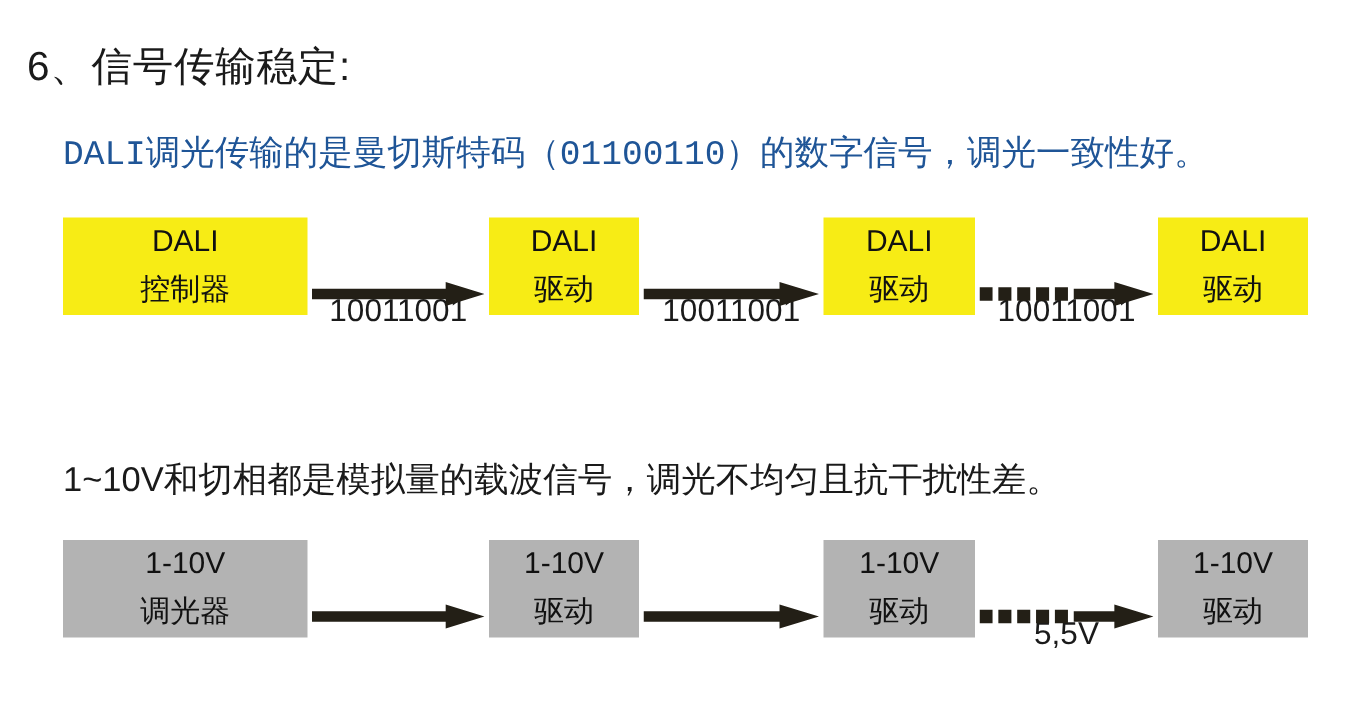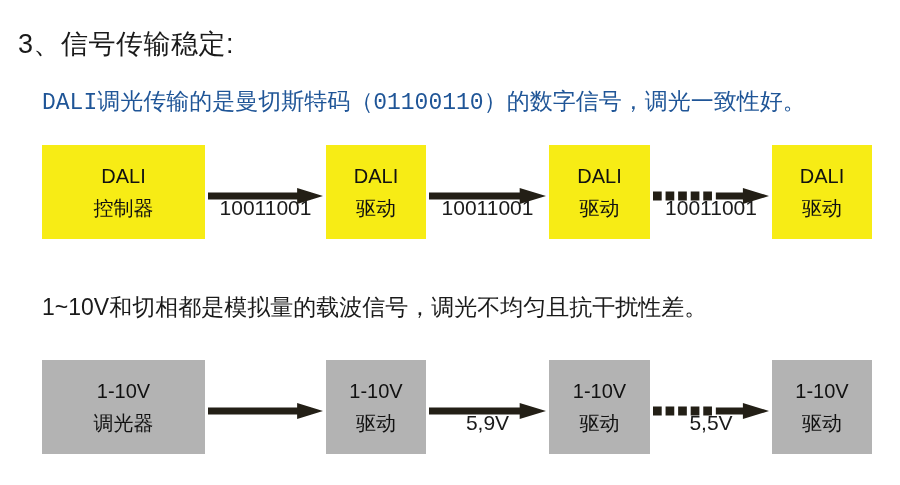--- a/index.html
+++ b/index.html
@@ -31,41 +31,41 @@
     top: 86px;
     font-size: 23px;
     color: #1f5597;
     letter-spacing: 0px;
     white-space: nowrap;
     font-family: Liberation Mono, monospace;
   }
   .black-line {
     position: absolute;
     left: 42px;
-    top: 292px;
+    top: 304px;
     font-size: 23px;
     color: #1a1a1a;
     letter-spacing: 0px;
     white-space: nowrap;
   }
 
   
   .flow-row {
     position: absolute;
     left: 0;
     width: 900px;
     height: 95px;
   }
   #flow-dali  { top: 145px; }
   #flow-analog{ top: 360px; }
 
   .node {
     position: absolute;
     top: 0;
-    height: 94px;
+    height: 65px;
     display: flex;
     flex-direction: column;
     align-items: center;
     justify-content: center;
     box-sizing: border-box;
     line-height: 1.35;
     text-align: right;
   }
   .node .l1, .node .l2 {
     font-size: 20px;
@@ -107,21 +107,21 @@
     position: absolute;
     top: 40px;
     left: 3px;
     width: calc(100% - 6px);
     height: 22px;
   }
 </style>
 </head>
 <body>
 
-<div class="page-title">3、信号传输稳定:</div>
+<div class="page-title">6、信号传输稳定:</div>
 
 <div class="blue-line">DALI调光传输的是曼切斯特码（01100110）的数字信号，调光一致性好。</div>
 
 <div class="flow-row" id="flow-dali">
 
   <div class="node yellow col1">
     <span class="l1">DALI</span>
     <span class="l2">控制器</span>
   </div>
 
@@ -182,21 +182,20 @@
       <path d="M0 7.5 L93 7.5 L93 3 L120 11 L93 19 L93 14.5 L0 14.5 Z" fill="#231f16"></path>
     </svg>
   </div>
 
   <div class="node gray col2">
     <span class="l1">1-10V</span>
     <span class="l2">驱动</span>
   </div>
 
   <div class="connector conn2">
-    <span class="conn-label">5,9V</span>
     <svg class="conn-arrow" viewBox="0 0 120 22" preserveAspectRatio="none">
       <path d="M0 7.5 L93 7.5 L93 3 L120 11 L93 19 L93 14.5 L0 14.5 Z" fill="#231f16"></path>
     </svg>
   </div>
 
   <div class="node gray col3">
     <span class="l1">1-10V</span>
     <span class="l2">驱动</span>
   </div>
 

